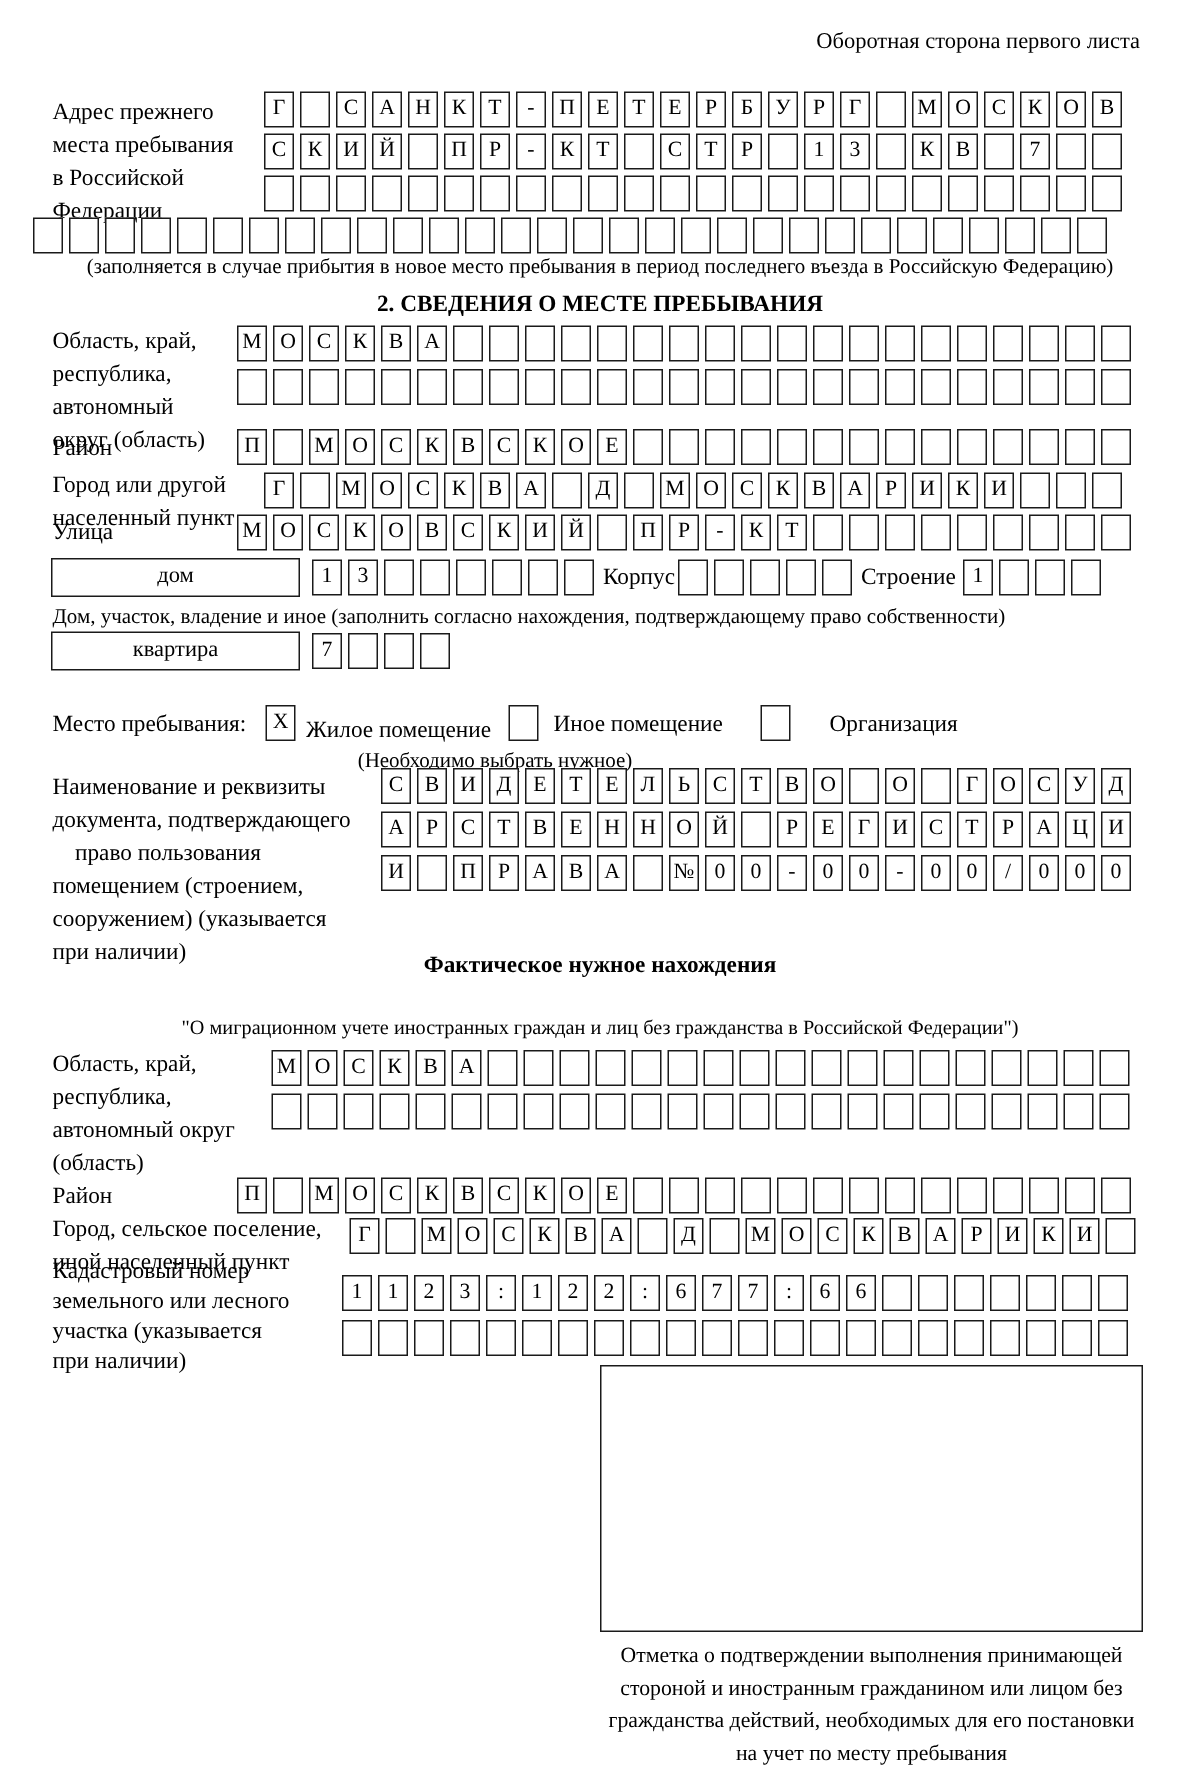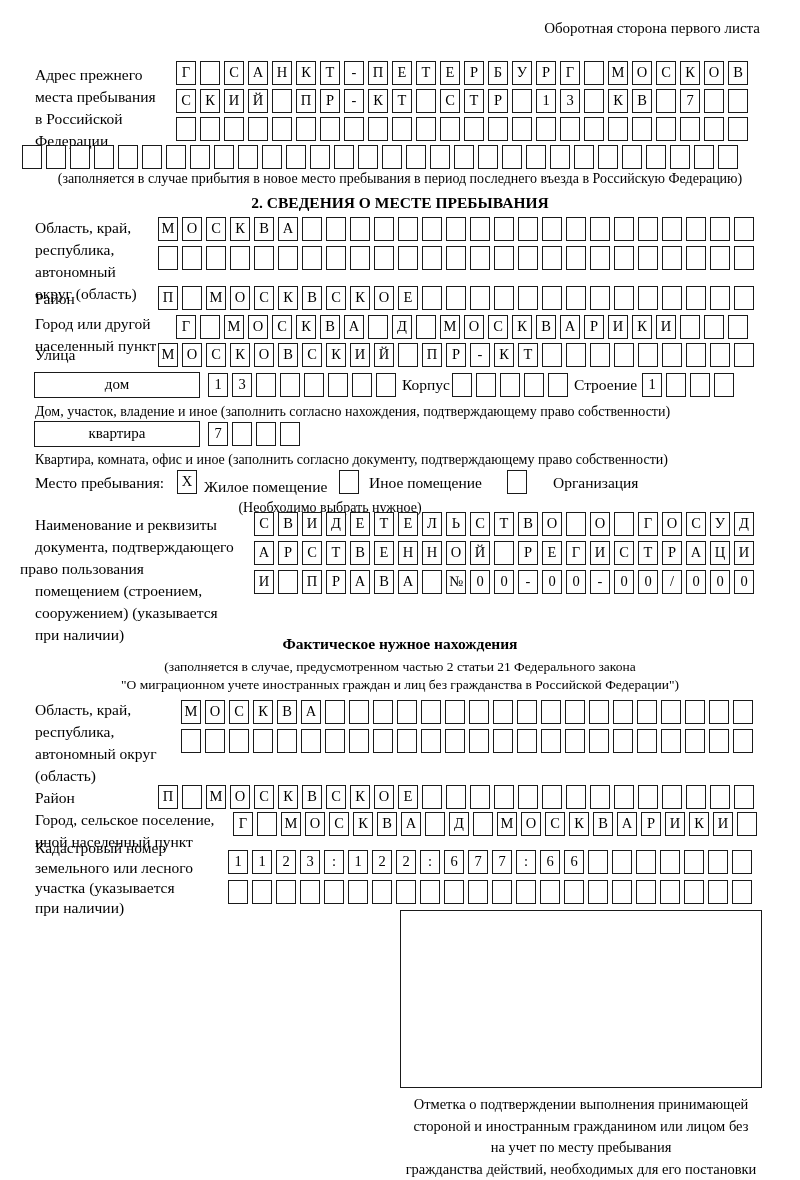--- a/index.html
+++ b/index.html
@@ -318,34 +318,33 @@
     </div>
   <div class="cap abs" style="left:35px;top:404px">Дом, участок, владение и иное (заполнить согласно нахождения, подтверждающему право собственности)</div>
 
   <div class="widebox" style="left:34px;top:421px;width:166px">квартира</div>
   <div class="boxrow" style="left:208px;top:422px">
       <span class="box">7</span>
       <span class="box"></span>
       <span class="box"></span>
       <span class="box"></span>
     </div>
-  <div class="cap abs" style="left:35px;top:452px">Квартира, комната, офис и иное (заполнить согласно документу, подтверждающему право собственности)</div>
 
   <div class="lbl abs" style="left:35px;top:472px">Место пребывания:</div>
   <div class="box abs" style="left:177px;top:470px">X</div>
   <div class="lbl abs" style="left:204px;top:476px">Жилое помещение</div>
   <div class="box abs" style="left:339px;top:470px"></div>
   <div class="lbl abs" style="left:369px;top:472px">Иное помещение</div>
   <div class="box abs" style="left:507px;top:470px"></div>
   <div class="lbl abs" style="left:553px;top:472px">Организация</div>
   <div class="cap abs" style="left:0;top:500px;width:660px;text-align:center">(Необходимо выбрать нужное)</div>
 
   <div class="lbl abs" style="left:35px;top:536px">документа, подтверждающего</div>
   <div class="lbl abs" style="left:35px;top:514px">Наименование и реквизиты</div>
-  <div class="lbl abs" style="left:20px;top:558px">право пользования</div>
+  <div class="lbl abs" style="left:50px;top:558px">право пользования</div>
   <div class="lbl abs" style="left:35px;top:580px">помещением (строением,</div>
   <div class="lbl abs" style="left:35px;top:602px">сооружением) (указывается</div>
   <div class="lbl abs" style="left:35px;top:624px">при наличии)</div>
   <div class="boxrow" style="left:254px;top:512px">
       <span class="box">С</span>
       <span class="box">В</span>
       <span class="box">И</span>
       <span class="box">Д</span>
       <span class="box">Е</span>
       <span class="box">Т</span>
@@ -406,21 +405,20 @@
       <span class="box">-</span>
       <span class="box">0</span>
       <span class="box">0</span>
       <span class="box">/</span>
       <span class="box">0</span>
       <span class="box">0</span>
       <span class="box">0</span>
     </div>
 
   <div class="lbl abs ctr bold" style="top:633px">Фактическое нужное нахождения</div>
-  <div class="sml abs ctr" style="top:659px">(заполняется в случае, предусмотренном частью 2 статьи 21 Федерального закона</div>
   <div class="sml abs ctr" style="top:677px">"О миграционном учете иностранных граждан и лиц без гражданства в Российской Федерации")</div>
 
   <div class="lbl abs" style="left:35px;top:699px">Область, край,</div>
   <div class="lbl abs" style="left:35px;top:721px">республика,</div>
   <div class="lbl abs" style="left:35px;top:743px">автономный округ</div>
   <div class="lbl abs" style="left:35px;top:765px">(область)</div>
   <div class="boxrow" style="left:181px;top:700px">
       <span class="box">М</span>
       <span class="box">О</span>
       <span class="box">С</span>
@@ -579,17 +577,17 @@
       <span class="box"></span>
       <span class="box"></span>
       <span class="box"></span>
       <span class="box"></span>
     </div>
 
   <div class="abs" style="left:400px;top:910px;width:362px;height:178px;border:1.5px solid #1a1a1a;background:#fff"></div>
   <div class="abs" style="left:395px;top:1094px;width:372px;text-align:center;font-size:14.5px;line-height:21.5px">
     <div>Отметка о подтверждении выполнения принимающей</div>
     <div>стороной и иностранным гражданином или лицом без</div>
+    <div>гражданства действий, необходимых для его постановки</div>
     <div>на учет по месту пребывания</div>
-    <div>гражданства действий, необходимых для его постановки</div>
   </div>
 
 </div>
 
 </body></html>

